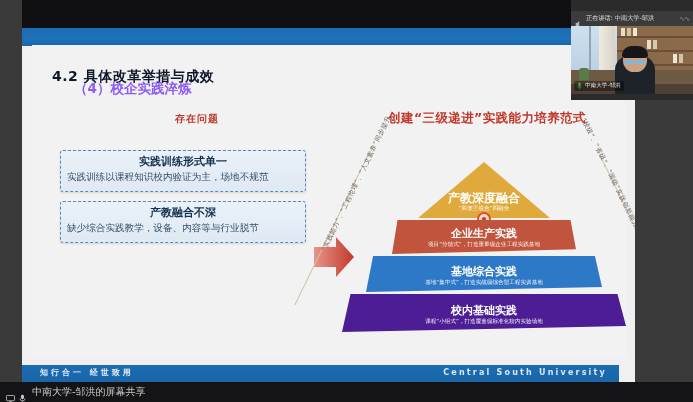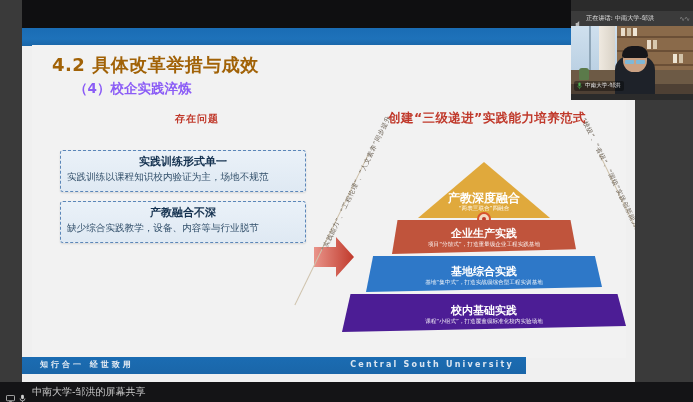--- a/index.html
+++ b/index.html
@@ -22,21 +22,21 @@
 
   
   .panel{position:absolute;left:10px;top:17px;width:594px;height:313px;background:#f2f2f2;
      border-top-right-radius:16px;}
 
   
   .logo{position:absolute;right:12px;top:14px;width:30px;height:30px;}
   .logo svg{display:block}
 
   
-  .title-main{position:absolute;left:30px;top:25px;font-size:18px;font-weight:bold;color:#a16207;
+  .title-main{position:absolute;left:30px;top:40px;font-size:14px;font-weight:bold;color:#0f172a;
      letter-spacing:.5px;}
   .title-sub{position:absolute;left:52px;top:52px;font-size:13.5px;font-weight:bold;color:#8b5cf6;}
 
   .col-hd-left{position:absolute;left:60px;top:84px;width:230px;text-align:center;
      font-size:10px;font-weight:bold;color:#c0392b;letter-spacing:1px;}
   .col-hd-right{position:absolute;left:330px;top:82px;width:270px;text-align:center;
      font-size:12.5px;font-weight:bold;color:#c0392b;letter-spacing:.4px;}
 
   
   .card{position:absolute;left:38px;width:246px;
@@ -76,21 +76,21 @@
 
   
   .diag{position:absolute;font-size:6.4px;color:#6b6154;white-space:nowrap;letter-spacing:.6px;}
   .diag-l{left:-16px;top:110px;transform:rotate(-64deg);transform-origin:left center;}
   .diag-r{right:-20px;top:112px;transform:rotate(64deg);transform-origin:right center;}
   .diag-line{position:absolute;background:#cfc3ad;}
   .dl-l{left:28px;top:18px;width:1px;height:168px;transform:rotate(26deg);transform-origin:top center;}
   .dl-r{right:28px;top:18px;width:1px;height:168px;transform:rotate(-26deg);transform-origin:top center;}
 
   
-  .footer{position:absolute;left:0;bottom:8px;width:504px;height:17px;
+  .footer{position:absolute;left:0;bottom:0;width:597px;height:17px;
      background:linear-gradient(180deg,#1b6cb2 0%,#1a66a9 100%);margin-top:20px;}
   .f-left{position:absolute;left:18px;top:2px;font-size:8px;color:#e8eef5;letter-spacing:3px;font-weight:bold;}
   .f-right{position:absolute;right:12px;top:2.5px;font-size:8px;color:#dbe6f1;letter-spacing:2.2px;font-weight:bold;}
 
   
   .vid{position:absolute;right:0;top:0;width:122px;height:100px;background:#2b2b2b;}
   .vid-hdr{position:absolute;left:0;top:11px;width:122px;height:15px;background:#3b3b3b;
      display:flex;align-items:center;gap:4px;padding:0 4px;box-sizing:border-box;}
   .vid-hdr .sp-ico{width:7px;height:9px;flex:0 0 auto;}
   .vid-hdr .sp-txt{font-size:6.2px;color:#e2e2e2;white-space:nowrap;overflow:hidden;}

